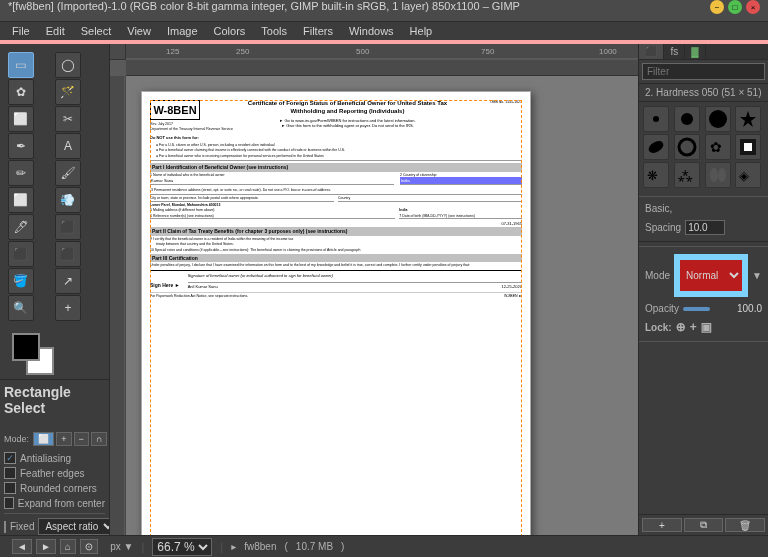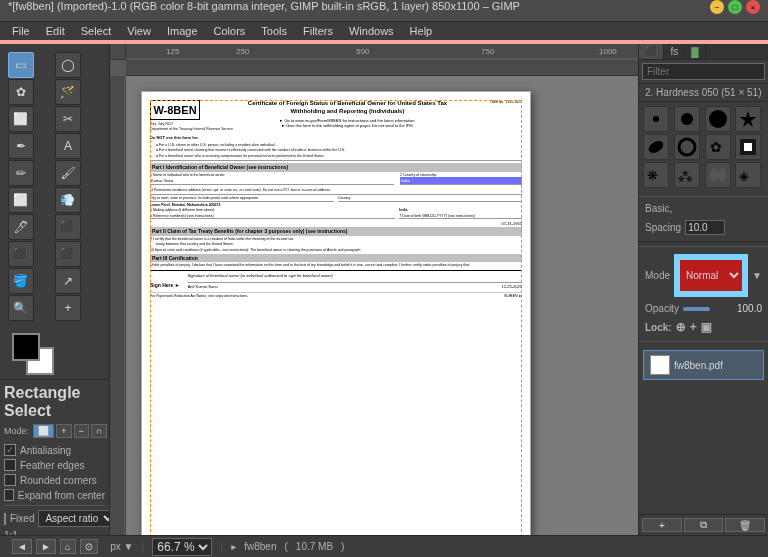--- a/index.html
+++ b/index.html
@@ -104,22 +104,22 @@
 
     .tool-options {
       padding: 4px;
       font-size: 10px;
       color: #d4d4d4;
       flex: 1;
       overflow-y: auto;
     }
     .tool-options-title {
       font-weight: bold;
-      margin-bottom: 4px;
-      font-size: 16px;
+      margin-bottom: 16px;
+      font-size: 14px;
     }
     .option-row {
       display: flex;
       align-items: center;
       margin-bottom: 3px;
       gap: 4px;
     }
     .option-label { font-size: 10px; color: #b0b0b0; flex-shrink: 0; }
     .option-check {
       width: 12px; height: 12px;
@@ -728,24 +728,20 @@
 
     <div style="padding:3px 6px; display:flex; align-items:center; gap:4px;font-weight:bold;">
       <span style="font-size:10px; color:#b0b0b0;">Lock:</span>
       <span style="font-size:12px; color:#b0b0b0; cursor:pointer;">⊕</span>
       <span style="font-size:12px; color:#b0b0b0; cursor:pointer;">+</span>
       <span style="font-size:12px; color:#b0b0b0; cursor:pointer;">▣</span>
     </div>
 
     <div class="separator"></div>
 
-    <div style="display:flex; align-items:center; gap:4px; padding:4px 6px; background:#4a5a6a; margin:4px; border:1px solid #5a8fc0; cursor:pointer;">
-      <div style="width:20px; height:20px; background:white; border:1px solid #888; flex-shrink:0;"></div>
-      <div style="font-size:10px; color:#d4d4d4;">fw8ben.pdf</div>
-    </div>
 
     <div style="flex:1;"></div>
 
     <div style="display:flex; gap:2px; padding:3px; border-top:1px solid #2a2a2a;">
       <button style="flex:1; background:#4a4a4a; border:1px solid #666; color:#d4d4d4; font-size:10px; cursor:pointer;">+</button>
       <button style="flex:1; background:#4a4a4a; border:1px solid #666; color:#d4d4d4; font-size:10px; cursor:pointer;">⧉</button>
       <button style="flex:1; background:#4a4a4a; border:1px solid #666; color:#d4d4d4; font-size:10px; cursor:pointer;">🗑</button>
     </div>
   </div>
 

